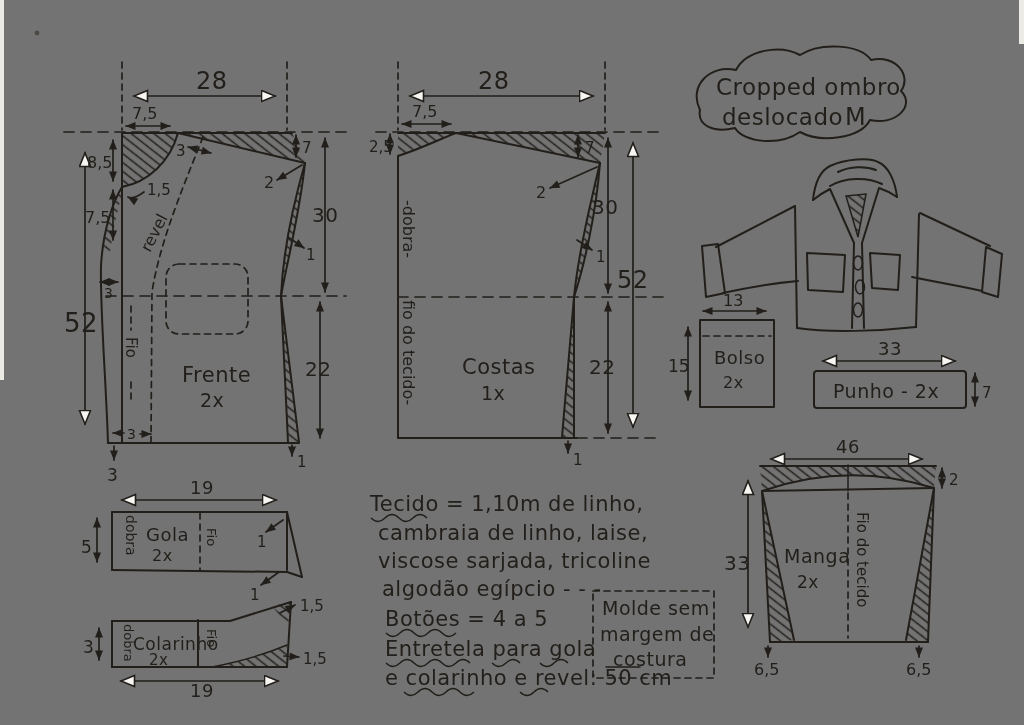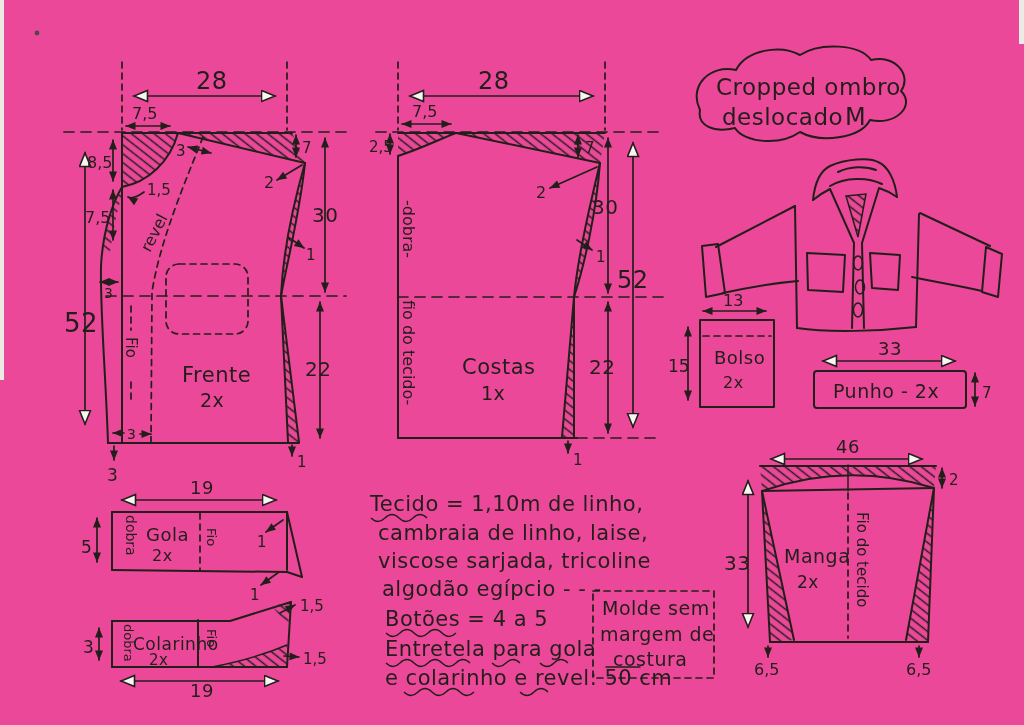--- a/index.html
+++ b/index.html
@@ -1,16 +1,16 @@
 <!DOCTYPE html>
 <html><head>
 <meta charset="utf-8">
 <style>
   html,body{margin:0;padding:0;background:#f7f6f2;}
-  .sheet{position:relative;width:1024px;height:725px;background:#ec4899;overflow:hidden;}
+  .sheet{position:relative;width:1024px;height:725px;background:#737373;overflow:hidden;}
   svg{display:block;}
   svg text{font-family:"DejaVu Sans",sans-serif;fill:#221f1b;}
   .ink{stroke:#221f1b;fill:none;stroke-width:2;stroke-linecap:round;stroke-linejoin:round;}
   .thin{stroke:#221f1b;fill:none;stroke-width:1.5;stroke-linecap:round;}
   .dim{stroke:#221f1b;fill:none;stroke-width:1.7;stroke-linecap:round;}
   .dash{stroke:#221f1b;fill:none;stroke-width:1.7;stroke-dasharray:10 7;stroke-linecap:round;}
   .dashs{stroke:#221f1b;fill:none;stroke-width:1.7;stroke-dasharray:6 5;stroke-linecap:round;}
   .hatchfill{fill:url(#hz);stroke:none;}
   .squig{stroke:#221f1b;fill:none;stroke-width:1.4;}
   .hw{letter-spacing:.5px;}

